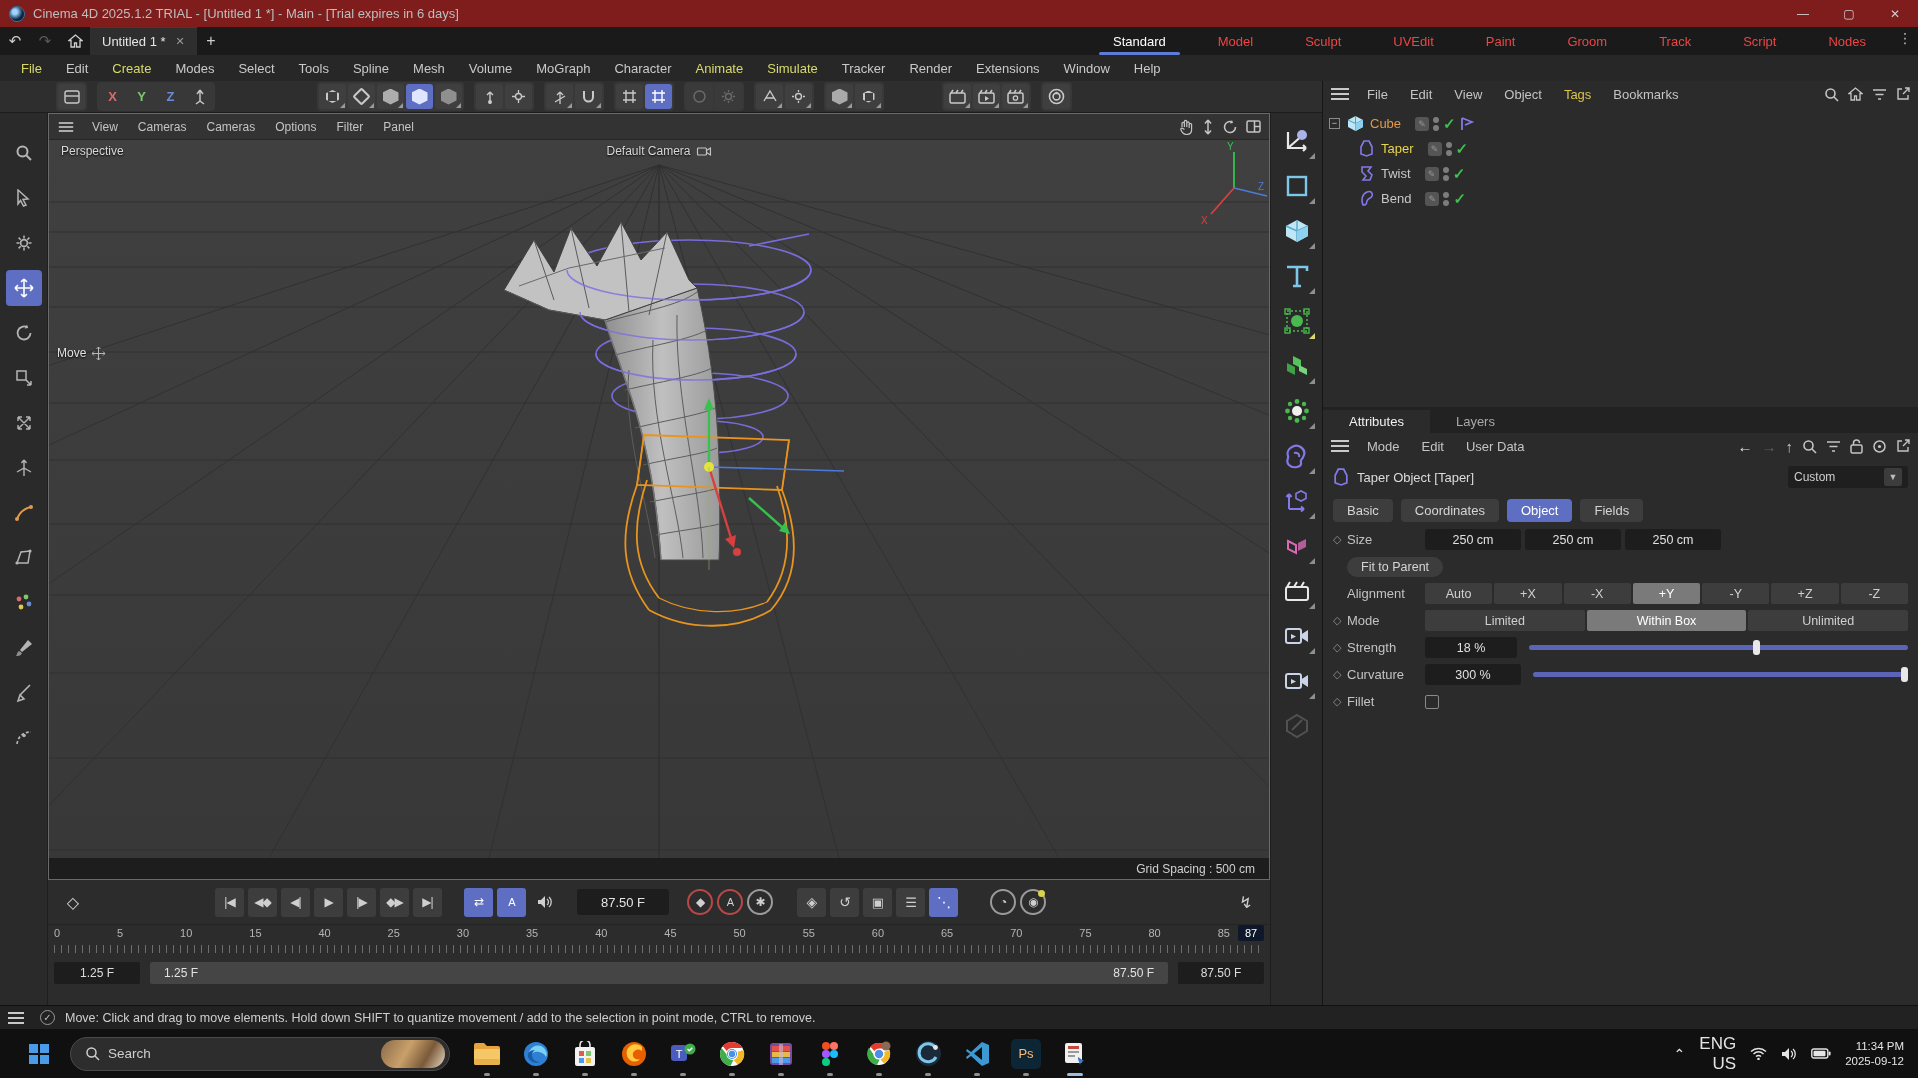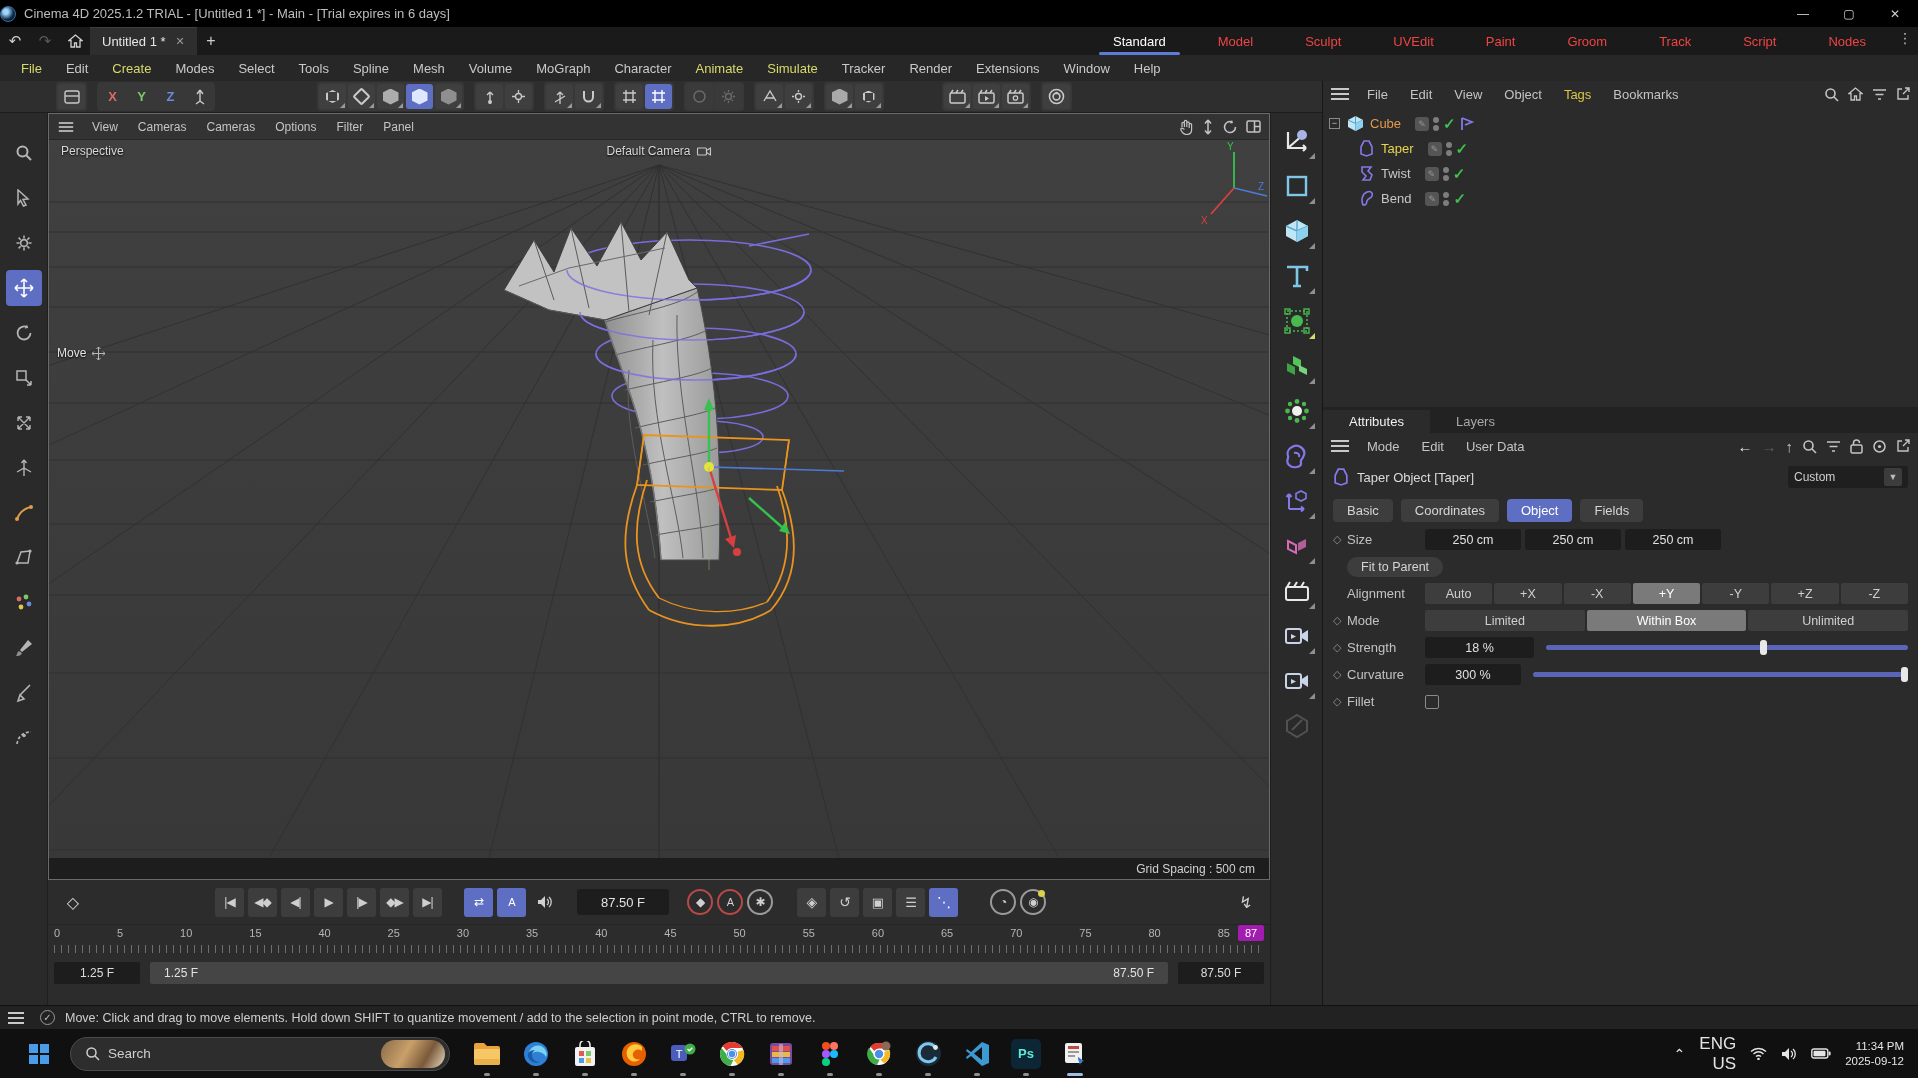--- a/index.html
+++ b/index.html
@@ -2,21 +2,21 @@
 <html><head>
 <meta charset="utf-8">
 <style>
   * { margin:0; padding:0; box-sizing:border-box; }
   html,body { background:#000; }
   body { font-family:"Liberation Sans", sans-serif; color:#c8c8c8; }
   #app { position:relative; width:1918px; height:1078px; background:#272727; overflow:hidden; }
   .abs { position:absolute; }
 
   
-  #titlebar { left:0; top:0; width:1918px; height:27px; background:#000000; display:flex; align-items:center; padding-left:0; font-size:13px; color:#bdbdbd; }
+  #titlebar { left:0; top:0; width:1918px; height:27px; background:#7f1d1d; display:flex; align-items:center; padding-left:9px; font-size:13px; color:#bdbdbd; }
   .c4d-logo { width:16px; height:16px; border-radius:50%; background:radial-gradient(circle at 35% 35%, #9fd6ff 0 18%, #0f2740 60%, #05101c 100%); border:1px solid #3a6ea5; margin-right:8px; }
   #win-ctrls { position:absolute; right:0; top:0; height:27px; display:flex; }
   .win-btn { width:46px; height:27px; display:flex; align-items:center; justify-content:center; font-size:12px; color:#cfcfcf; }
 
   
   #tabrow { left:0; top:27px; width:1918px; height:28px; background:#1a1a1a; display:flex; align-items:center; }
   .navbtn { width:30px; height:24px; display:flex; align-items:center; justify-content:center; font-size:15px; color:#cfcfcf; }
   .navbtn.dim { color:#5a5a5a; }
   #doc-tab { height:28px; background:#2e2e2e; display:flex; align-items:center; gap:10px; padding:0 12px; color:#e6e6e6; font-size:13px; border-top:1px solid #3d3d3d; }
   #doc-tab .x { color:#9a9a9a; font-size:11px; }
@@ -113,21 +113,21 @@
   
   #timeline { left:48px; top:880px; width:1222px; height:125px; background:#2c2c2c; }
   #tl-controls { height:44px; display:flex; align-items:center; padding:0 10px; gap:4px; }
   .tlbtn { width:29px; height:29px; border-radius:3px; background:#3d3d3d; display:flex; align-items:center; justify-content:center; color:#cfcfcf; font-size:12px; letter-spacing:-1px; }
   .tlbtn.blue { background:#5e6ec2; color:#fff; }
   .tlbtn.ring { border-radius:50%; border:2px solid #b84848; background:transparent; width:26px; height:26px; }
   .tlbtn.ringg { border-radius:50%; border:2px solid #9a9a9a; background:transparent; width:26px; height:26px; }
   #framefield { width:92px; height:26px; background:#1d1d1d; border-radius:3px; display:flex; align-items:center; justify-content:center; font-size:13px; color:#e3e3e3; margin:0 14px; }
   #tl-ruler { position:relative; height:30px; border-top:1px solid #242424; }
   #ruler-nums { position:absolute; left:6px; right:40px; top:2px; display:flex; justify-content:space-between; font-size:11px; color:#b5b5b5; }
-  #playhead { position:absolute; right:6px; top:0; width:26px; height:16px; background:#a21caf; color:#fff; font-size:11px; display:flex; align-items:center; justify-content:center; border-radius:2px; }
+  #playhead { position:absolute; right:6px; top:0; width:26px; height:16px; background:#0f172a; color:#fff; font-size:11px; display:flex; align-items:center; justify-content:center; border-radius:2px; }
   #ticks { position:absolute; left:6px; right:6px; bottom:1px; height:8px;
     background:repeating-linear-gradient(90deg,#8a8a8a 0 1px,transparent 1px 7px); opacity:.7; }
   #tl-range { height:26px; display:flex; align-items:center; gap:10px; padding:0 6px; margin-top:6px; }
   .rfield { width:86px; height:22px; background:#1d1d1d; border-radius:2px; display:flex; align-items:center; justify-content:center; font-size:12px; color:#ddd; }
   #rangebar { flex:1; height:22px; background:#454545; border-radius:2px; display:flex; align-items:center; justify-content:space-between; padding:0 14px; font-size:12px; color:#e2e2e2; }
 
   
   #statusbar { left:0; top:1005px; width:1918px; height:24px; background:#222222; display:flex; align-items:center; gap:10px; padding:0 8px; font-size:12.5px; color:#cfcfcf; border-top:1px solid #111; }
   .okcirc { width:15px; height:15px; border-radius:50%; border:1.5px solid #9a9a9a; color:#bbb; font-size:10px; display:flex; align-items:center; justify-content:center; }
 
@@ -948,21 +948,21 @@
       <span class="seg" style="flex:1">
         <span class="segbtn" style="flex:1">Limited</span>
         <span class="segbtn sel" style="flex:1">Within Box</span>
         <span class="segbtn" style="flex:1">Unlimited</span>
       </span>
     </div>
 
     <div class="prow">
       <span class="key">◇</span>
       <span class="plabel">Strength</span>
-      <span class="field" style="width:109px">18 %</span>
+      <span class="field" style="width:92px">18 %</span>
       <span class="slider">
           <span class="thumb" style="left:59%"></span>
         </span>
     </div>
 
     <div class="prow">
       <span class="key">◇</span>
       <span class="plabel">Curvature</span>
       <span class="field" style="width:96px">300 %</span>
       <span class="slider">
@@ -1168,21 +1168,21 @@
           </svg>
         <span class="runner"></span>
       </span>
       <span class="tic">
         <svg class="ic" width="25" height="25" viewBox="0 0 25 25">
             <path d="M17 1 6 11 2 8l-1 2 4 3-4 3 1 2 4-3 11 10 7-3V4Zm0 5v13l-8-6.5Z" fill="#3c99d4"></path>
           </svg>
         <span class="runner"></span>
       </span>
       <span class="tic" style="background:#0d2636;border-radius:5px">
-        <span style="color:#5eead4;font-size:13px;font-weight:bold">Ps</span>
+        <span style="color:#fdba74;font-size:13px;font-weight:normal">Ps</span>
         <span class="runner"></span>
       </span>
       <span class="tic">
         <svg class="ic" width="26" height="26" viewBox="0 0 26 26">
             <rect x="3" y="2" width="17" height="20" rx="2" fill="#f0f0f0"></rect>
             <rect x="6" y="5" width="11" height="3" fill="#c04a3e"></rect>
             <rect x="6" y="10" width="11" height="2" fill="#9a9a9a"></rect>
             <rect x="6" y="14" width="7" height="2" fill="#9a9a9a"></rect>
             <path d="M16 16l6 4-3 1-1 3-2-6Z" fill="#3a78c9"></path>
           </svg>

